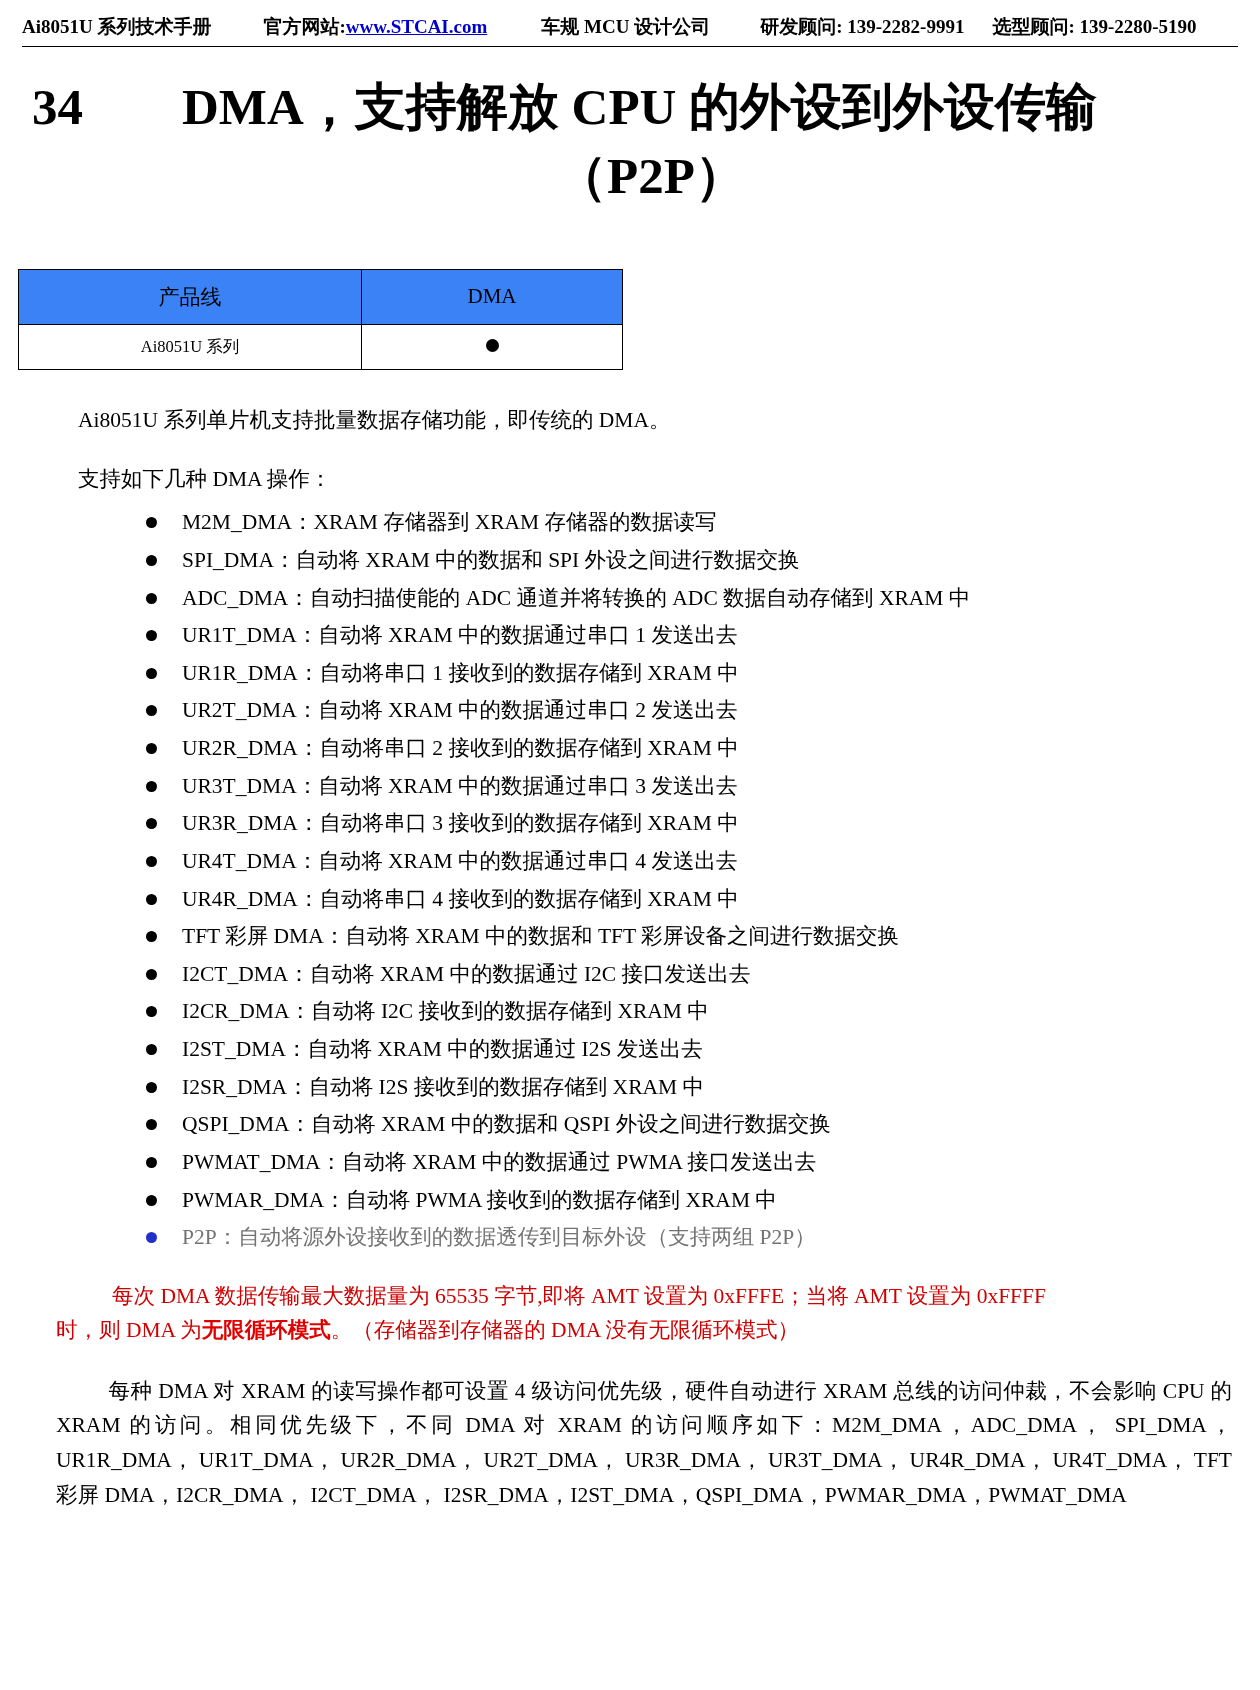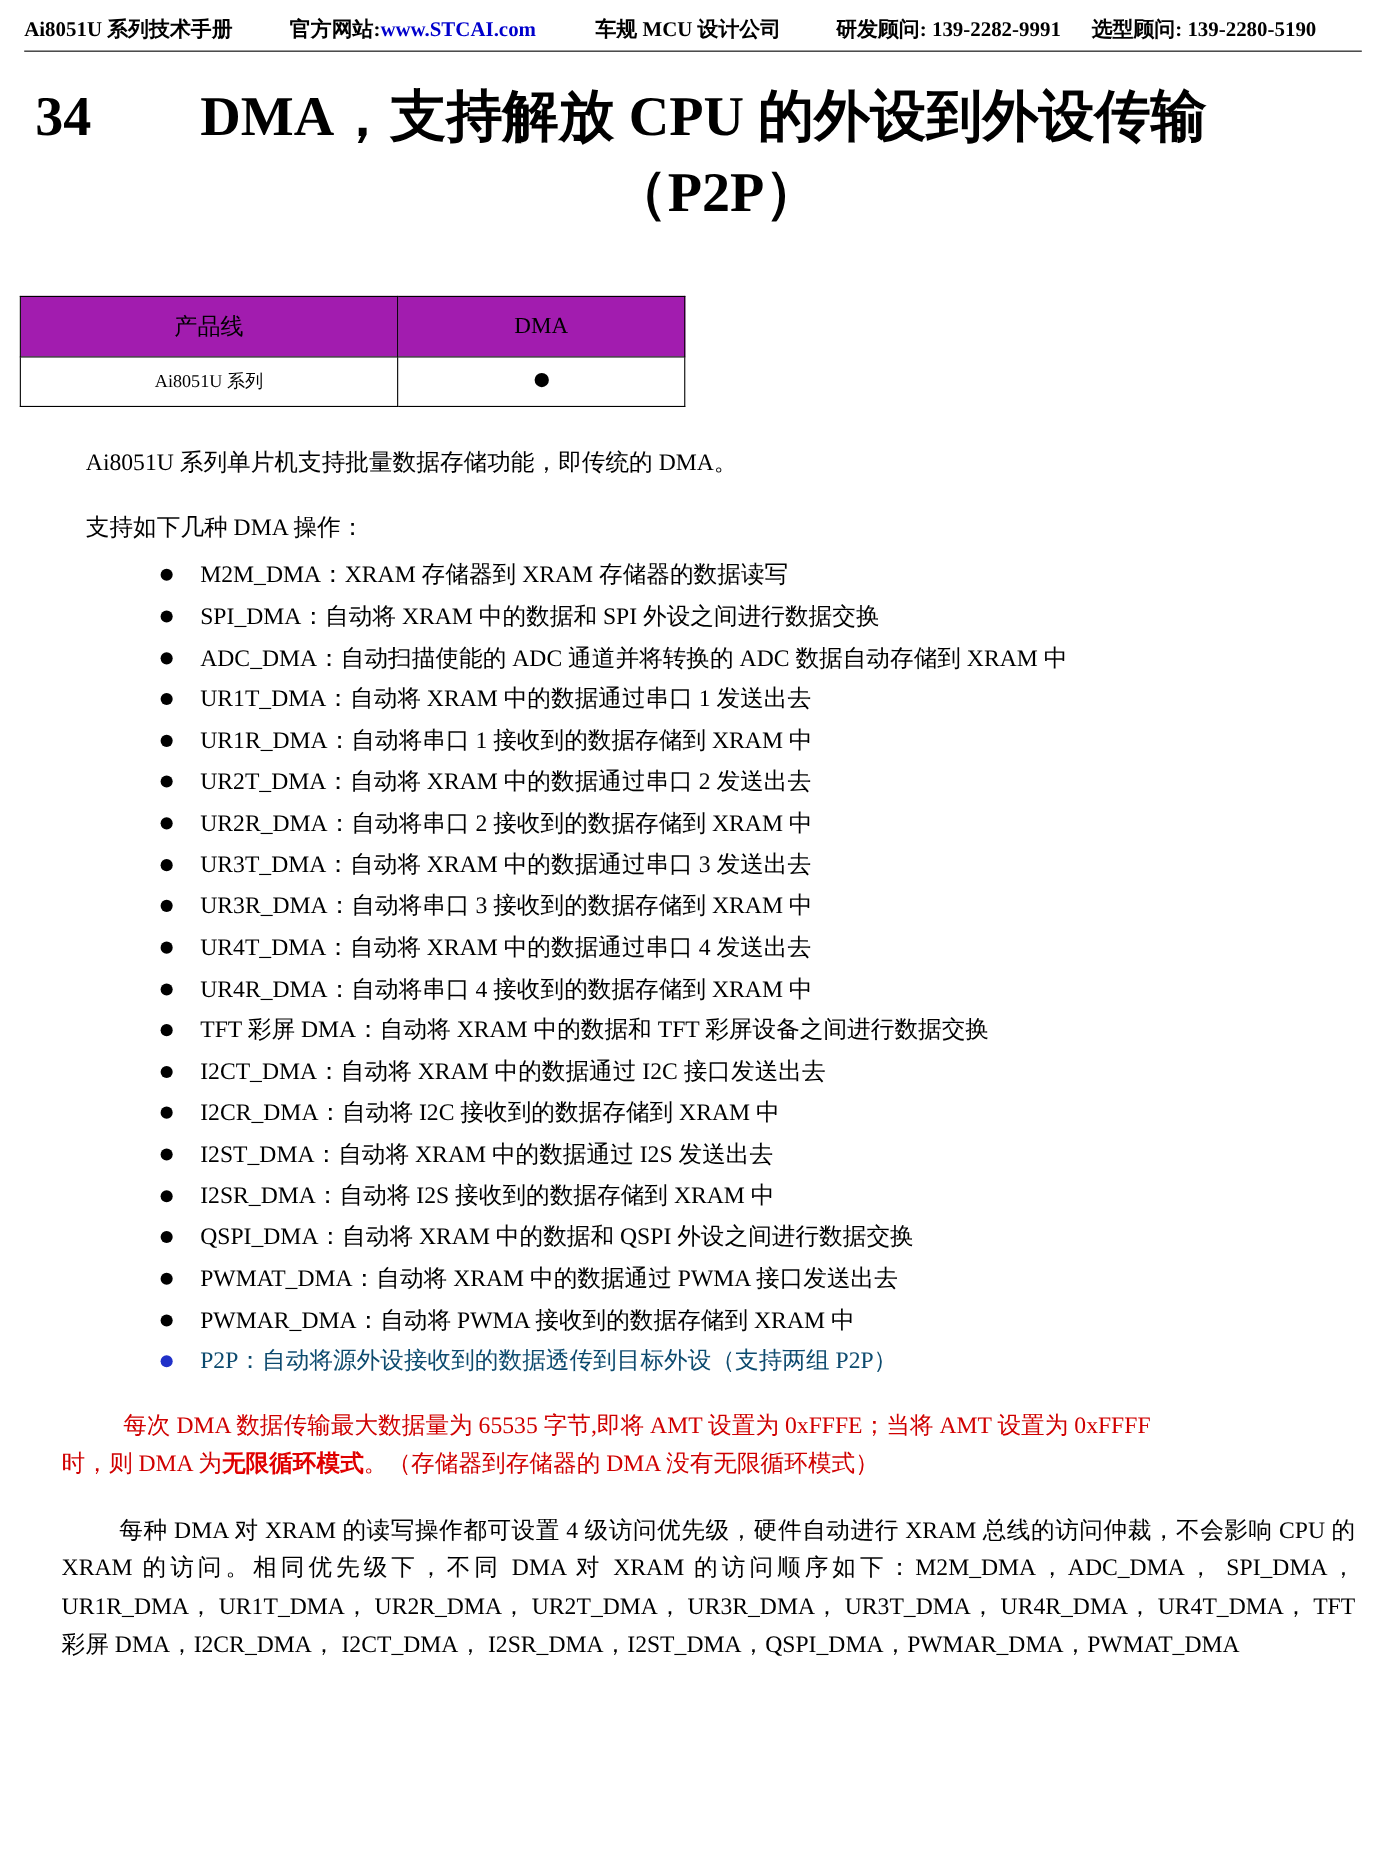--- a/index.html
+++ b/index.html
@@ -31,20 +31,21 @@
     font-weight: bold;
     display: flex;
     align-items: baseline;
     white-space: nowrap;
   }
   .header .h-item { display: inline-block; }
   .header .h-manual { margin-right: 52px; }
   .header .h-site-label { margin-right: 0px; }
   .header .h-site-url {
     color: #0000cc;
+    text-decoration: underline;
     margin-right: 54px;
   }
   .header .h-company { margin-right: 50px; }
   .header .h-dev { margin-right: 28px; }
   .header .h-sel { }
   .header-rule {
     margin: 6px 22px 0 22px;
     border-bottom: 1.6px solid #000;
   }
 
@@ -77,21 +78,21 @@
     margin: 58px 0 0 18px;
     border-collapse: collapse;
     table-layout: fixed;
   }
   table.prodtable td {
     border: 1.6px solid #000;
     text-align: center;
     vertical-align: middle;
   }
   td.th-cell {
-    background: #a21caf;
+    background: #3b82f6;
     height: 52px;
     font-size: 21px;
   }
   td.c1 { width: 340px; }
   td.c2 { width: 258px; }
   td.body-cell {
     height: 42px;
     font-size: 16.5px;
   }
   .dot-mark {
@@ -134,21 +135,21 @@
     content: "";
     position: absolute;
     left: 6px;
     top: 13px;
     width: 11px;
     height: 11px;
     border-radius: 50%;
     background: #000;
   }
   ul.bullets li.blue {
-    color: #0c4a6e;
+    color: #737373;
   }
   ul.bullets li.blue::before {
     background: #2030c8;
   }
 
   .redpara {
     margin: 22px 0 0 28px;
     font-size: 21.5px;
     line-height: 1.6;
     color: #d00000;

